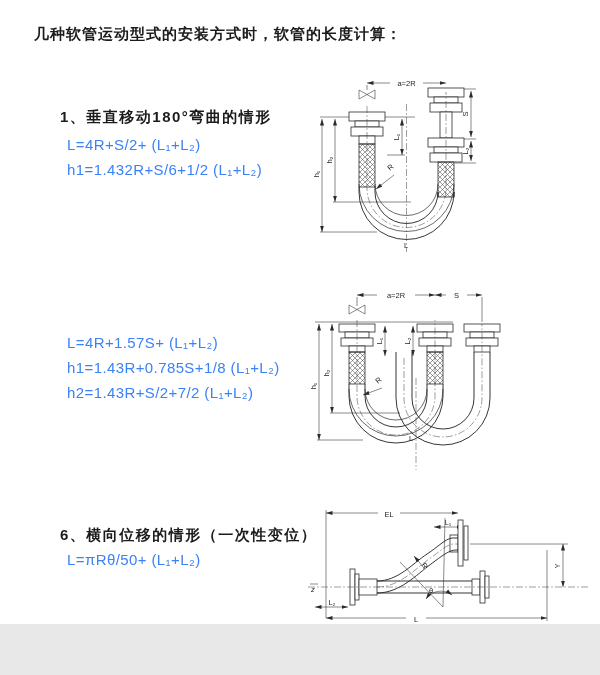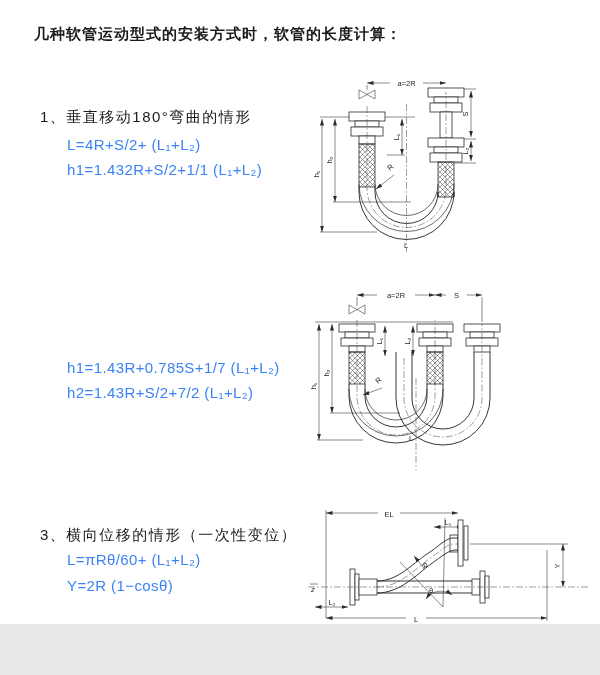--- a/index.html
+++ b/index.html
@@ -6,21 +6,21 @@
   .page{
     position:relative;width:600px;height:624px;background:#ffffff;
     font-family:"Liberation Sans","DejaVu Sans",sans-serif;color:#1f1f1f;
     overflow:hidden;
   }
   .title{
     position:absolute;left:34px;top:25px;font-size:15px;font-weight:bold;
     letter-spacing:1px;color:#1c1c1c;
   }
   .heading{
-    position:absolute;left:40px;font-size:15px;font-weight:normal;
+    position:absolute;left:60px;font-size:15px;font-weight:bold;
     letter-spacing:1.5px;color:#1c1c1c;white-space:nowrap;
   }
   .formula{
     position:absolute;left:67px;font-size:15px;letter-spacing:.4px;
     color:#3b82f6;white-space:nowrap;
   }
   svg{position:absolute;overflow:visible;}
   .dln{stroke:#2b2b2b;stroke-width:.95;fill:none;}
   .dln2{stroke:#2b2b2b;stroke-width:.7;fill:none;}
   .dim{stroke:#2b2b2b;stroke-width:.55;fill:none;}
@@ -31,28 +31,28 @@
 </style>
 </head>
 <body>
 
 <div class="page">
 
   <div class="title">几种软管运动型式的安装方式时，软管的长度计算：</div>
 
   <div class="heading" style="top:108px">1、垂直移动180°弯曲的情形</div>
   <div class="formula" style="top:136px">L=4R+S/2+ (L₁+L₂)</div>
-  <div class="formula" style="top:161px">h1=1.432R+S/2+1/1 (L₁+L₂)</div>
-
-  <div class="formula" style="top:359px">h1=1.43R+0.785S+1/7 (L₁+L₂)</div>
+  <div class="formula" style="top:161px">h1=1.432R+S/6+1/2 (L₁+L₂)</div>
+
+  <div class="formula" style="top:334px">L=4R+1.57S+ (L₁+L₂)</div>
+  <div class="formula" style="top:359px">h1=1.43R+0.785S+1/8 (L₁+L₂)</div>
   <div class="formula" style="top:384px">h2=1.43R+S/2+7/2 (L₁+L₂)</div>
 
-  <div class="heading" style="top:526px">3、横向位移的情形（一次性变位）</div>
-  <div class="formula" style="top:551px">L=πRθ/60+ (L₁+L₂)</div>
-  <div class="formula" style="top:577px">Y=2R (1−cosθ)</div>
+  <div class="heading" style="top:526px">6、横向位移的情形（一次性变位）</div>
+  <div class="formula" style="top:551px">L=πRθ/50+ (L₁+L₂)</div>
 
   <svg style="left:305px;top:62px" width="290" height="195" viewBox="0 0 290 195">
     <defs>
       <marker id="ma1" viewBox="0 0 7 5" refX="6.5" refY="2.5" markerWidth="7" markerHeight="5" markerUnits="userSpaceOnUse" orient="auto-start-reverse">
         <path d="M0,0.5 L6.5,2.5 L0,4.5 Z" fill="#2b2b2b"></path>
       </marker>
       <pattern id="h1p" width="5" height="5" patternUnits="userSpaceOnUse">
         <path d="M0,0 L5,5 M5,0 L0,5" stroke="#2b2b2b" stroke-width="0.45"></path>
       </pattern>
     </defs>

